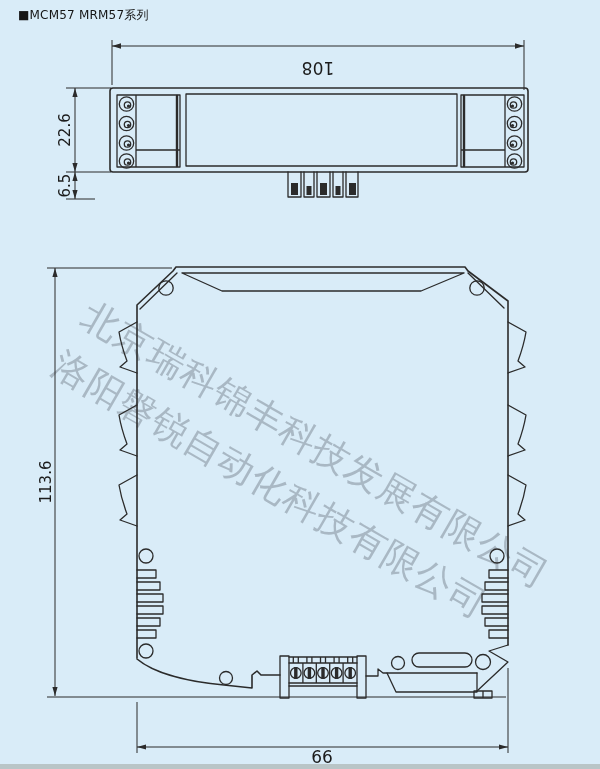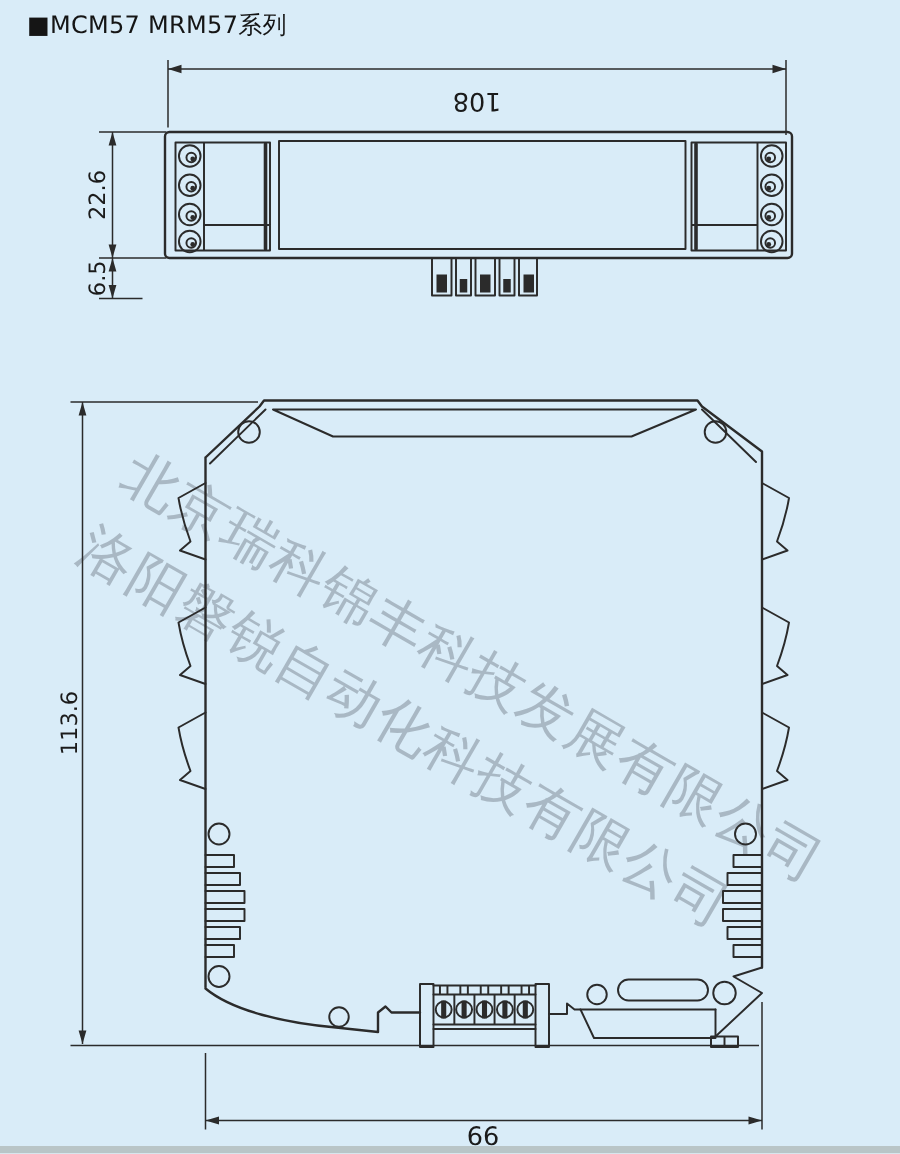--- a/index.html
+++ b/index.html
@@ -1,18 +1,18 @@
 <!DOCTYPE html>
 <html><head>
 <meta charset="utf-8">
 <style>
   html,body{margin:0;padding:0;}
   .canvas{position:relative;width:600px;height:769px;background:#d9ecf8;overflow:hidden;
           font-family:"DejaVu Sans","Liberation Sans",sans-serif;}
-  .title{position:absolute;left:18px;top:7px;font-size:16px;color:#151515;font-weight:500;letter-spacing:.2px;}
+  .title{position:absolute;left:18px;top:7px;font-size:12px;color:#151515;font-weight:500;letter-spacing:.2px;}
   .wm{position:absolute;color:rgba(110,122,133,.45);font-size:37px;white-space:nowrap;
       transform-origin:0 0;transform:rotate(30deg);letter-spacing:1px;font-weight:500;}
   .wm1{left:97px;top:291px;}
   .wm2{left:68px;top:340px;}
   svg{position:absolute;left:0;top:0;}
   .s{stroke:#2b2b2b;fill:none;stroke-width:1.3;stroke-linejoin:round;stroke-linecap:round;}
   .s2{stroke-width:1.6;}
   .thk{stroke-width:2.4;}
   .dim{stroke:#2b2b2b;fill:none;stroke-width:1;}
   .ar{fill:#2b2b2b;stroke:none;}

